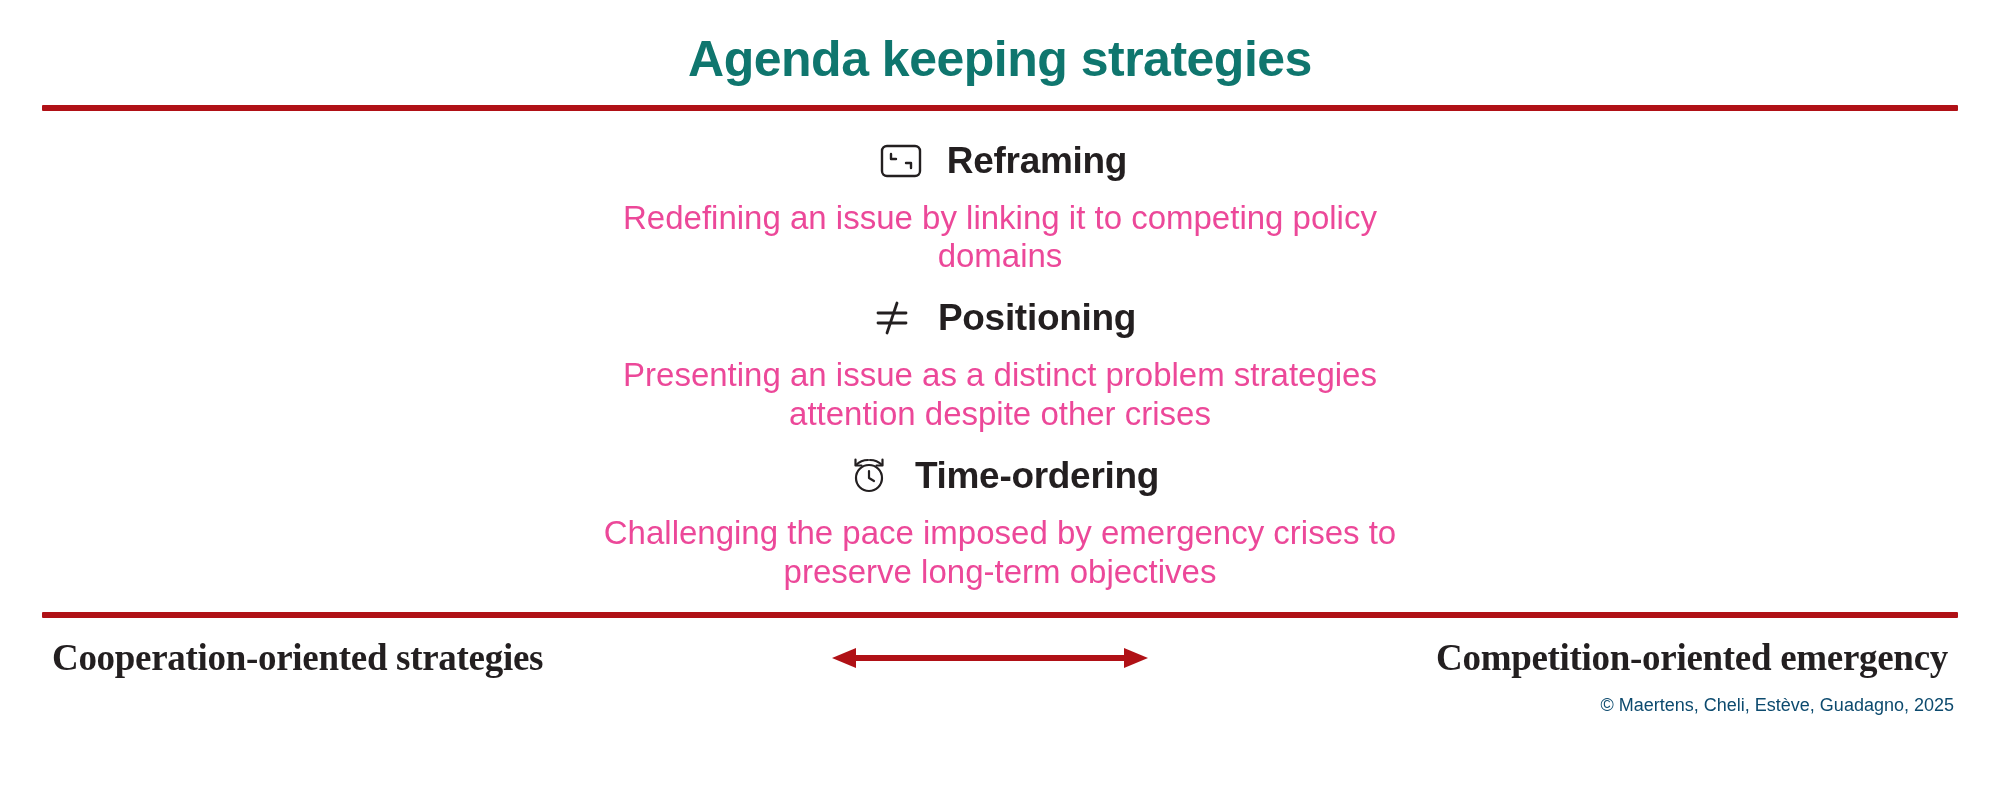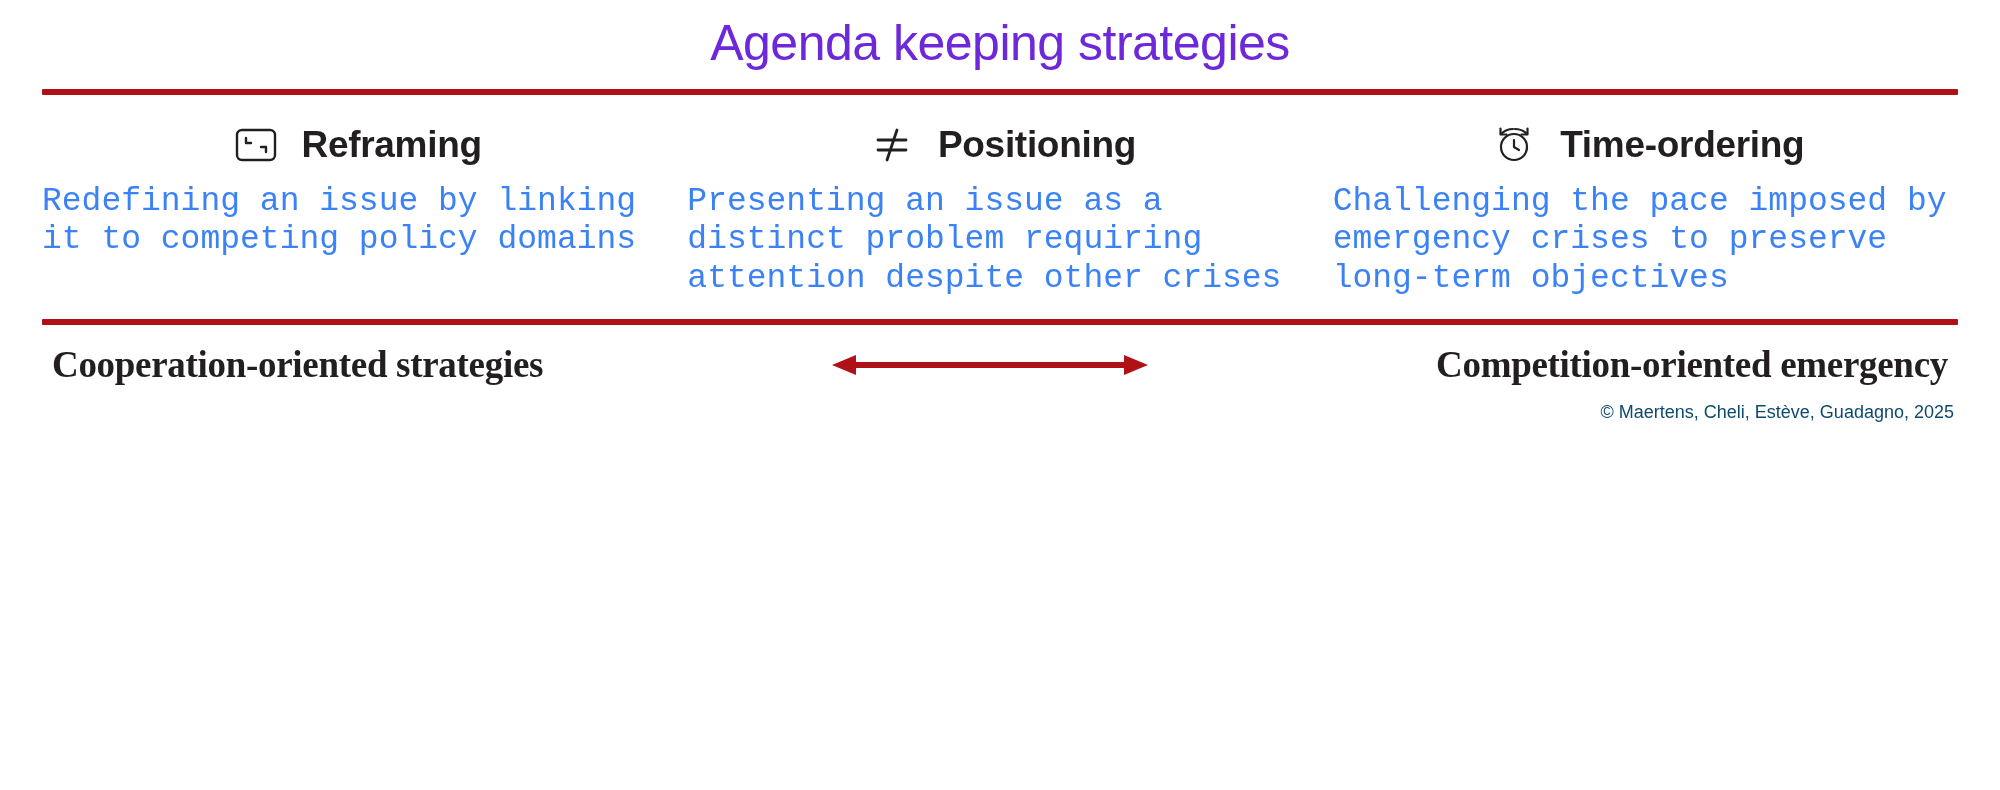--- a/index.html
+++ b/index.html
@@ -19,41 +19,41 @@
     width: 2000px;
     height: 790px;
     box-sizing: border-box;
     padding: 0 42px;
   }
 
   
   .title {
     text-align: center;
     font-size: 50px;
-    font-weight: normal;
+    font-weight: bold;
     letter-spacing: -0.5px;
-    color: #6d28d9;
-    padding-top: 12px;
+    color: #0f766e;
+    padding-top: 28px;
     line-height: 1.25;
   }
 
   
   .rule {
     height: 6px;
     background: #b01116;
     width: 100%;
     border-radius: 1px;
   }
   .rule-top { margin-top: 14px; }
   .rule-bottom { margin-top: 20px; }
 
   
   .grid {
     display: grid;
-    grid-template-columns: 1fr 1fr 1fr;
+    grid-template-columns: 1fr;
     column-gap: 20px;
     row-gap: 14px;
     margin-top: 22px;
   }
   .cell {
     display: flex;
     flex-direction: column;
     align-items: center;
   }
   .cell-head {
@@ -75,23 +75,23 @@
   .cell-title {
     font-size: 37px;
     font-weight: bold;
     color: #231f20;
     letter-spacing: -0.3px;
     white-space: nowrap;
   }
   .cell-desc {
     font-size: 33px;
     line-height: 1.18;
-    color: #3b82f6;
+    text-align: center;
+    color: #ec4899;
     max-width: 860px;
-    font-family: Liberation Mono, monospace;
   }
 
   
   .axis {
     display: flex;
     align-items: center;
     justify-content: space-between;
     margin-top: 18px;
     padding: 0 10px;
   }
@@ -148,21 +148,21 @@
       <div class="cell-head">
         <span class="cell-icon">
           <svg width="48" height="48" viewBox="0 0 48 48" fill="none" stroke="#231f20" stroke-width="2.8" stroke-linecap="round">
             <line x1="10" y1="19" x2="38" y2="19"></line>
             <line x1="10" y1="29" x2="38" y2="29"></line>
             <line x1="29" y1="9" x2="19" y2="39"></line>
           </svg>
         </span>
         <span class="cell-title">Positioning</span>
       </div>
-      <div class="cell-desc">Presenting an issue as a distinct problem requiring attention despite other crises</div>
+      <div class="cell-desc">Presenting an issue as a distinct problem strategies attention despite other crises</div>
     </div>
 
 
     <div class="cell">
       <div class="cell-head">
         <span class="cell-icon">
           <svg width="52" height="52" viewBox="0 0 52 52" fill="none" stroke="#231f20" stroke-width="2.2" stroke-linecap="round" stroke-linejoin="round">
             <circle cx="26" cy="28" r="13"></circle>
             <polyline points="26,21 26,28 31,31"></polyline>
             <path d="M13 15 a17 17 0 0 1 12-5"></path>

